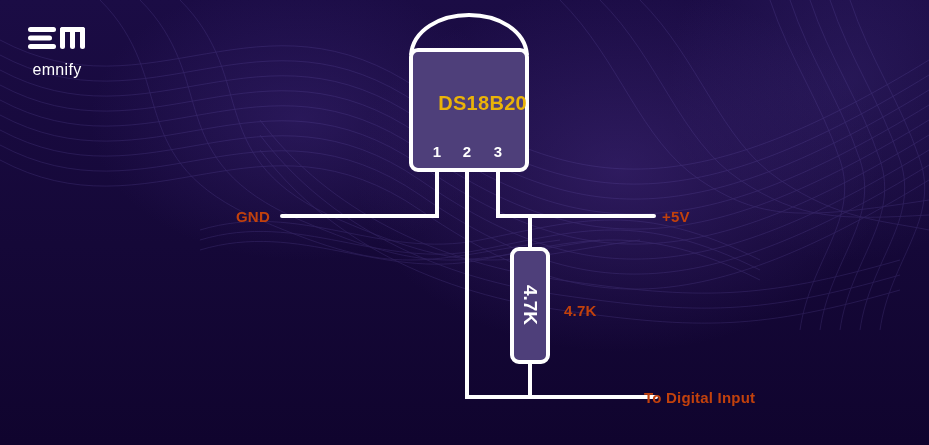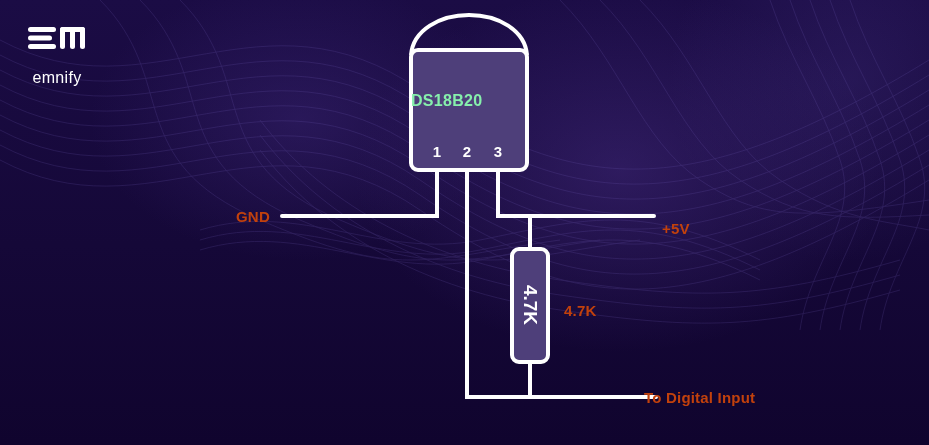--- a/index.html
+++ b/index.html
@@ -20,26 +20,26 @@
   svg.waves { position: absolute; inset: 0; }
   svg.circuit { position: absolute; inset: 0; }
   .label {
     position: absolute; color: #c2410c; font-weight: 700;
     font-size: 15px; letter-spacing: 0.2px; white-space: nowrap;
   }
   .logo {
     position: absolute; left: 24px; top: 26px; width: 66px; text-align: center;
   }
   .logo-text {
-    display: block; color: #fff; font-size: 16px; margin-top: 15px;
+    display: block; color: #fff; font-size: 16px; margin-top: 7px;
     letter-spacing: 0.3px;
   }
   .chip-name {
-    position: absolute; left: 411px; top: 92px; width: 116px; text-align: left;
-    color: #86efac; font-weight: 700; font-size: 16px; letter-spacing: 0.3px;
+    position: absolute; left: 411px; top: 92px; width: 116px; text-align: right;
+    color: #eab308; font-weight: 700; font-size: 20px; letter-spacing: 0.3px;
   }
   .pin-num {
     position: absolute; top: 143px; color: #fff; font-weight: 700; font-size: 15px;
     width: 16px; text-align: center;
   }
   .res-label {
     position: absolute; left: 530px; top: 305px; color: #fff; font-weight: 700;
     font-size: 19px; transform: translate(-50%, -50%) rotate(90deg);
     white-space: nowrap;
   }
@@ -114,14 +114,14 @@
 
 <div class="chip-name">DS18B20</div>
 <div class="pin-num" style="left:429px;">1</div>
 <div class="pin-num" style="left:459px;">2</div>
 <div class="pin-num" style="left:490px;">3</div>
 
 <div class="res-label">4.7K</div>
 <div class="label" style="left:564px; top:302px;">4.7K</div>
 
 <div class="label" style="left:236px; top:208px;">GND</div>
-<div class="label" style="left:662px; top:220px;">+5V</div>
+<div class="label" style="left:662px; top:208px;">+5V</div>
 <div class="label" style="left:644px; top:389px;">To Digital Input</div>
 
 </body></html>

